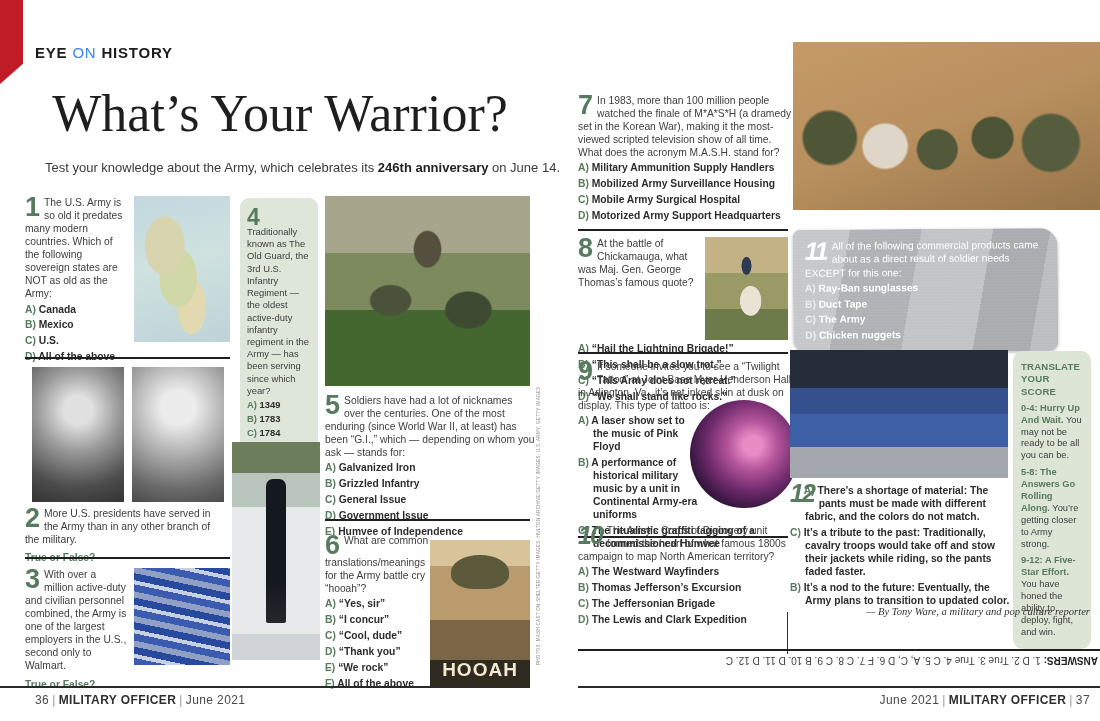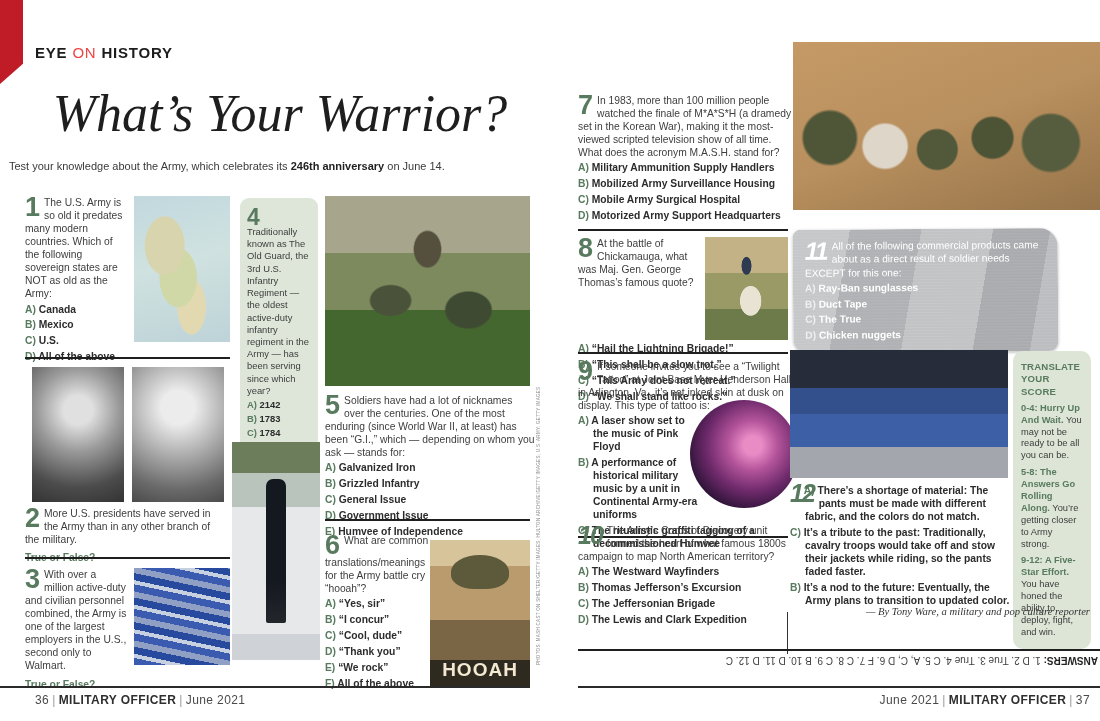--- a/index.html
+++ b/index.html
@@ -3,25 +3,25 @@
 <meta charset="utf-8">
 <style>
   html,body{margin:0;padding:0;background:#e9e9e9;}
   .spread{position:relative;width:1100px;height:721px;background:#ffffff;overflow:hidden;
           font-family:"Liberation Sans",sans-serif;color:#3d3d3d;}
   
   .ribbon{position:absolute;left:0;top:0;width:23px;height:84px;background:#bf1c27;
           clip-path:polygon(0 0,100% 0,100% 76%,0 100%);}
   .kicker{position:absolute;left:35px;top:44px;font-size:15px;font-weight:800;
           letter-spacing:.8px;color:#1c1c1c;}
-  .kicker .mid{color:#ef4444;font-weight:400;}
+  .kicker .mid{color:#3b82f6;font-weight:400;}
   .title{position:absolute;left:0;top:84px;width:560px;text-align:center;
          font-family:"Liberation Serif",serif;font-size:52px;font-weight:500;color:#1e1e1e;}
-  .subtitle{position:absolute;left:9px;top:160px;width:560px;text-align:left;
-            font-size:11px;color:#3a3a3a;}
+  .subtitle{position:absolute;left:0;top:160px;width:560px;text-align:right;
+            font-size:13px;color:#3a3a3a;}
   .subtitle b{color:#222;}
   
   .block{position:absolute;font-size:10.3px;line-height:1.27;}
   .row{display:flex;gap:7px;}
   .qnum{float:left;font-size:27px;font-weight:800;color:#587a5e;line-height:21px;
         margin:1px 5px 0 0;letter-spacing:-1px;}
   .qnum.two{font-size:25px;letter-spacing:-2px;font-style:italic;}
   .ans{font-weight:700;color:#2c2c2c;margin-top:3px;line-height:1.26;
        padding-left:15px;text-indent:-15px;}
   .al{color:#587a5e;}
@@ -102,21 +102,21 @@
 <body>
 
 <div class="spread">
 
   <div class="ribbon"></div>
   <div class="kicker">
     <span>EYE</span>
     <span class="mid">ON</span>
     <span>HISTORY</span>
   </div>
-  <h1 class="title" style="margin:0;font-style:italic;">What’s Your Warrior?</h1>
+  <h1 class="title" style="margin:0;">What’s Your Warrior?</h1>
   <div class="subtitle">
     <span>Test your knowledge about the Army, which celebrates its </span><b>246th anniversary</b><span> on June 14.</span>
   </div>
 
   <div class="block" style="left:25px;top:196px;width:205px;">
     <div class="row">
       <div style="width:103px;">
         <span class="qnum">1</span>
         <span>The U.S. Army is so old it predates many modern countries. Which of the following sovereign states are NOT as old as the Army:</span>
         <div class="ans"><span class="al">A)</span> <span>Canada</span></div>
@@ -147,21 +147,21 @@
         <span>With over a million active-duty and civilian personnel combined, the Army is one of the largest employers in the U.S., second only to Walmart.</span>
         <div class="tf">True or False?</div>
       </div>
       <div class="carts" style="position:relative;width:96px;height:97px;"></div>
     </div>
   </div>
 
   <div class="greenbox" style="left:240px;top:198px;width:64px;">
     <span class="qnum">4</span>
     <span>Traditionally known as The Old Guard, the 3rd U.S. Infantry Regiment — the oldest active-duty infantry regiment in the Army — has been serving since which year?</span>
-    <div class="ans"><span class="al">A)</span> <span>2142</span></div>
+    <div class="ans"><span class="al">A)</span> <span>1349</span></div>
     <div class="ans"><span class="al">B)</span> <span>1783</span></div>
     <div class="ans"><span class="al">C)</span> <span>1784</span></div>
     <div class="ans"><span class="al">D)</span> <span>1785</span></div>
     <div class="ans"><span class="al">E)</span> <span>1786</span></div>
   </div>
 
   <div class="ph sentinel" style="left:232px;top:442px;width:88px;height:218px;"></div>
 
   <div class="ph fitness" style="left:325px;top:196px;width:205px;height:190px;"></div>
   <div class="block" style="left:325px;top:394px;width:210px;">
@@ -239,21 +239,21 @@
     <div class="ans"><span class="al">B)</span> <span>Thomas Jefferson’s Excursion</span></div>
     <div class="ans"><span class="al">C)</span> <span>The Jeffersonian Brigade</span></div>
     <div class="ans"><span class="al">D)</span> <span>The Lewis and Clark Expedition</span></div>
   </div>
 
   <div class="tape" style="left:793px;top:229px;width:241px;">
     <span class="qnum two">11</span>
     <span>All of the following commercial products came about as a direct result of soldier needs EXCEPT for this one:</span>
     <div class="ans"><span class="al">A)</span> <span>Ray-Ban sunglasses</span></div>
     <div class="ans"><span class="al">B)</span> <span>Duct Tape</span></div>
-    <div class="ans"><span class="al">C)</span> <span>The True</span></div>
+    <div class="ans"><span class="al">C)</span> <span>The Army</span></div>
     <div class="ans"><span class="al">D)</span> <span>Chicken nuggets</span></div>
   </div>
 
   <div class="ph blues" style="left:790px;top:350px;width:218px;height:128px;"></div>
 
   <div class="block" style="left:790px;top:482px;width:225px;">
     <span class="qnum two">12</span>
     <div class="ans"><span class="al">A)</span> <span>There’s a shortage of material: The pants must be made with different fabric, and the colors do not match.</span></div>
     <div class="ans"><span class="al">C)</span> <span>It’s a tribute to the past: Traditionally, cavalry troops would take off and stow their jackets while riding, so the pants faded faster.</span></div>
     <div class="ans"><span class="al">B)</span> <span>It’s a nod to the future: Eventually, the Army plans to transition to updated color.</span></div>

